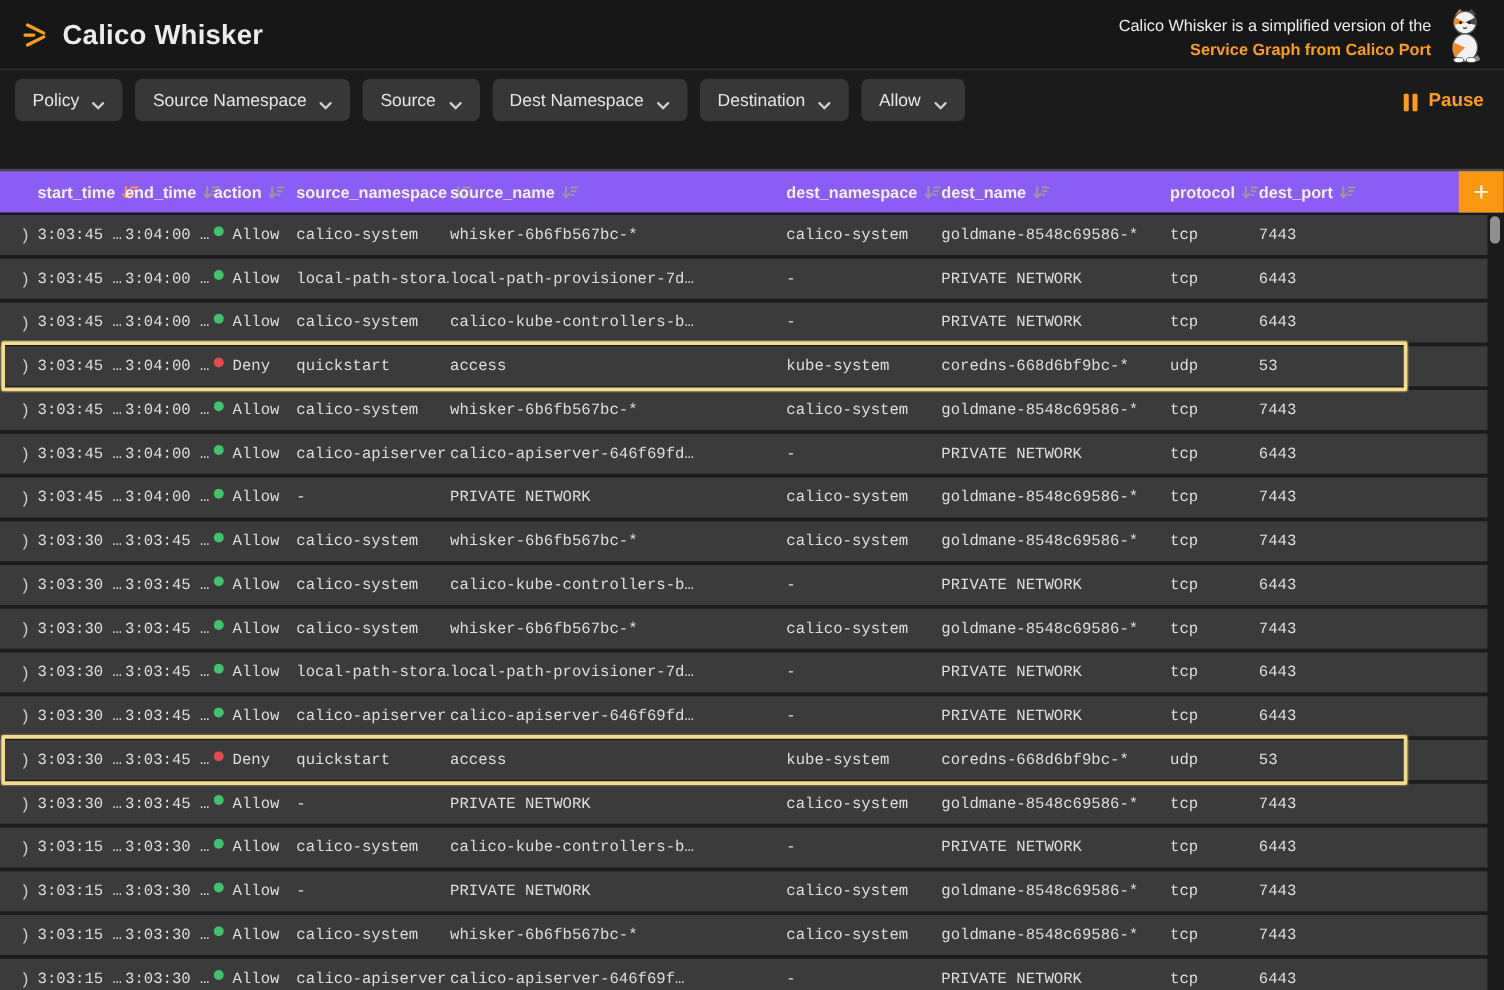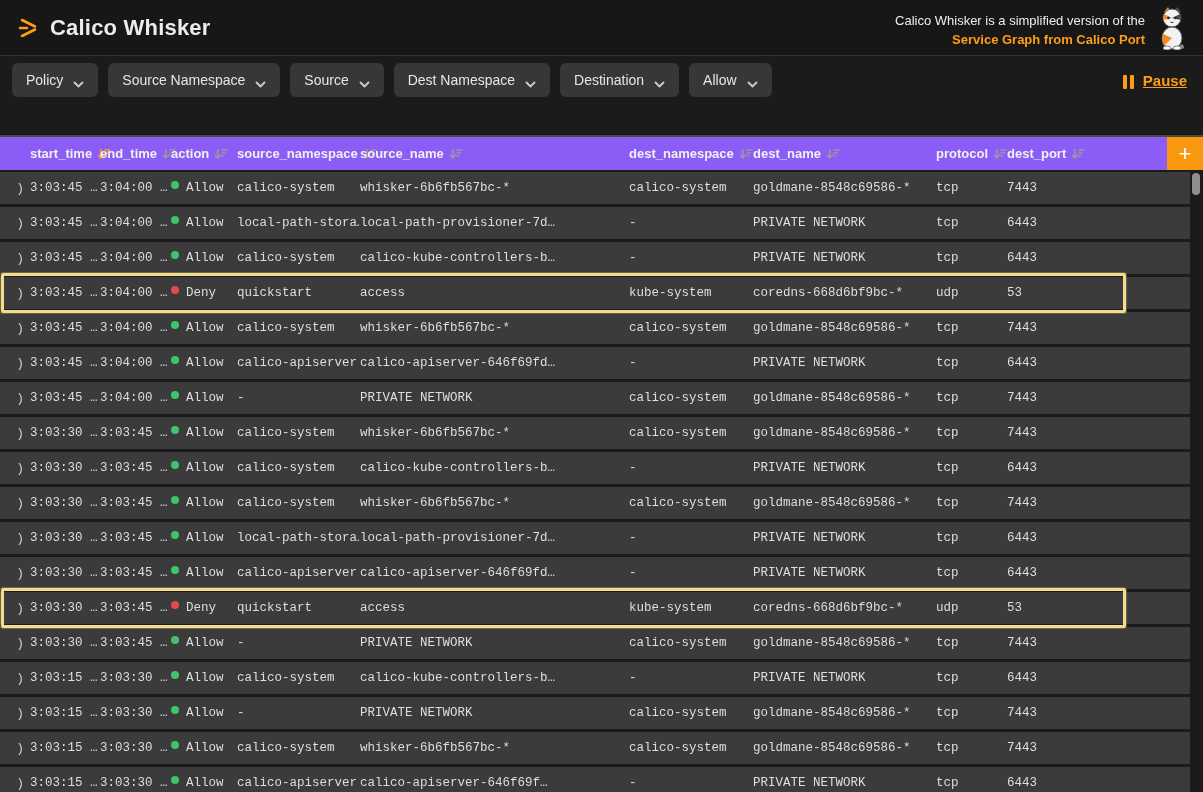--- a/index.html
+++ b/index.html
@@ -17,21 +17,21 @@
   .tagline-link { color:#ff9e16; font-weight:bold; cursor:pointer; }
 
   
   .filterbar { height:48px; display:flex; align-items:center; padding:0 16px 0 12px; gap:10px; }
   .filter-btn { background:#373737; border:none; border-radius:6px; color:#e6e6e6;
                 font-size:14px; font-family:"Liberation Sans", sans-serif;
                 padding:9px 14px; display:flex; align-items:flex-end; gap:10px; cursor:pointer; }
   .spacer { flex:1; }
   .pause-btn { display:flex; align-items:flex-end; gap:9px; color:#ff9e16; font-size:15px;
                font-weight:bold; background:none; border:none; cursor:pointer;
-               font-family:"Liberation Sans", sans-serif;text-decoration:underline; }
+               font-family:"Liberation Sans", sans-serif; }
   .pause-icon { display:inline-flex; gap:3px; }
   .pause-icon i { display:block; width:4px; height:14px; background:#ff9e16; border-radius:1px; }
 
   
   .tabs { height:33px; display:flex; align-items:stretch; border-bottom:2px solid #4a4a4a; padding-left:14px; }
   .tab { display:flex; align-items:center; padding:0 14px; font-size:14px; font-weight:bold;
          color:#9b9b9b; cursor:pointer; position:relative; margin-right:18px;margin-top:48px; }
   .tab.active { color:#f2f2f2; }
   .tab.active::after { content:''; position:absolute; left:0; right:0; bottom:-2px; height:3px; background:#ff9e16; }
 

